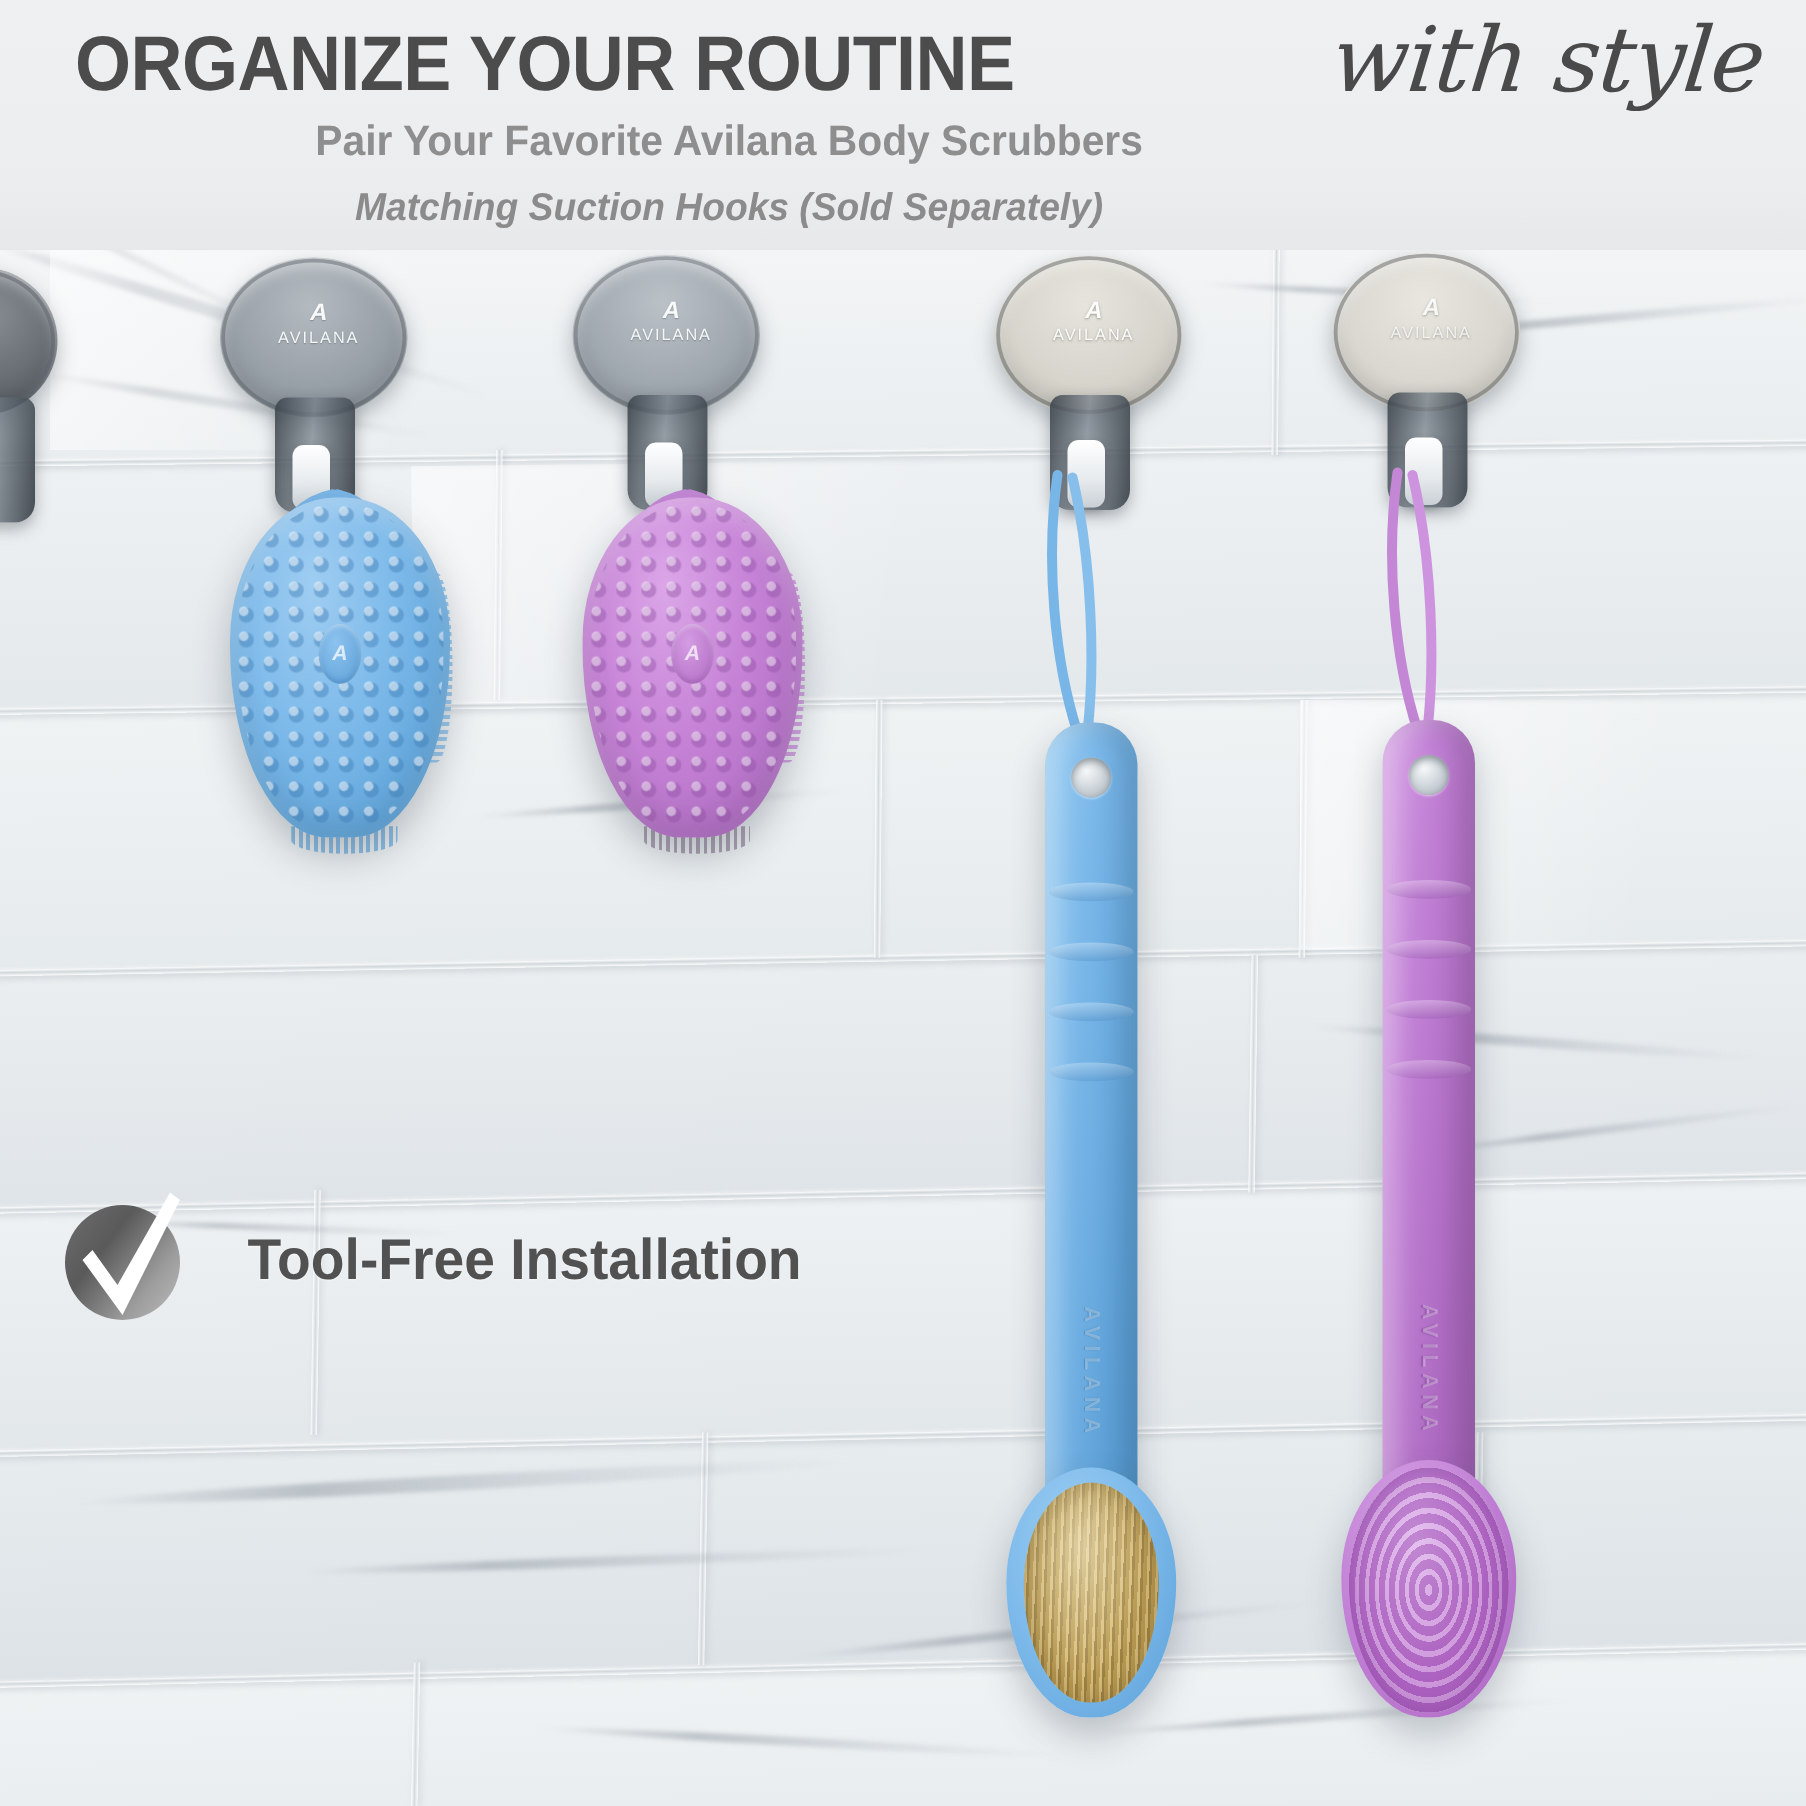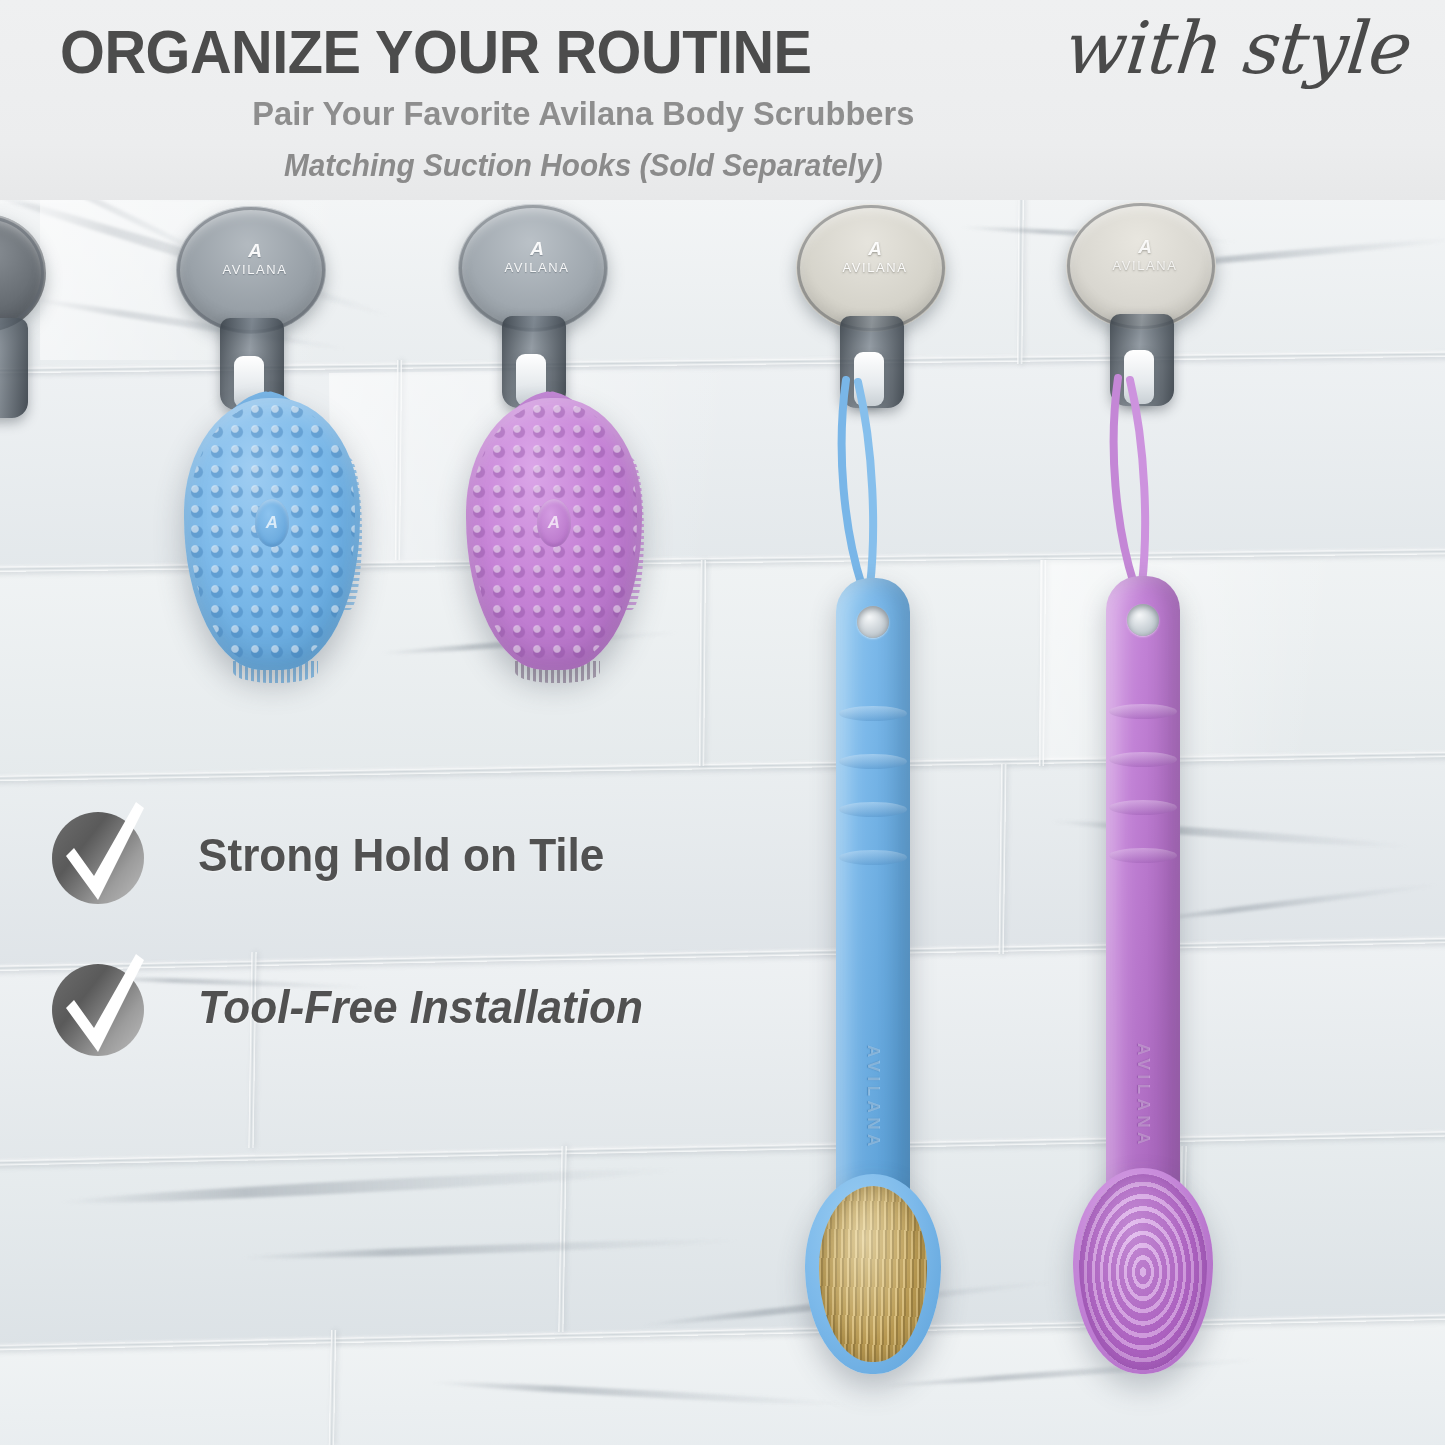--- a/index.html
+++ b/index.html
@@ -394,34 +394,25 @@
 
   </div>
 
   <div class="header">
     <div class="h1">ORGANIZE YOUR ROUTINE</div>
     <div class="script">with style</div>
     <div class="sub1">Pair Your Favorite Avilana Body Scrubbers</div>
     <div class="sub2">Matching Suction Hooks (Sold Separately)</div>
   </div>
 
-  <div class="feature" style="left:44px; top:800px;">
+
+  <div class="feature" style="left:44px; top:952px;">
     <div class="tick">
       <div class="disc"></div>
       <svg viewBox="0 0 110 110">
         <path d="M22 56 L30 48 L50 76 L92 2 L100 8 L54 100 Z" fill="#ffffff"></path>
       </svg>
     </div>
-    <div class="ftext" style="margin-left:44px;">Strong Hold on Tile</div>
-  </div>
-
-  <div class="feature" style="left:44px; top:952px;font-style:italic;">
-    <div class="tick">
-      <div class="disc"></div>
-      <svg viewBox="0 0 110 110">
-        <path d="M22 56 L30 48 L50 76 L92 2 L100 8 L54 100 Z" fill="#ffffff"></path>
-      </svg>
-    </div>
     <div class="ftext" style="margin-left:44px;">Tool-Free Installation</div>
   </div>
 
 
 </div>
 
 </body></html>

